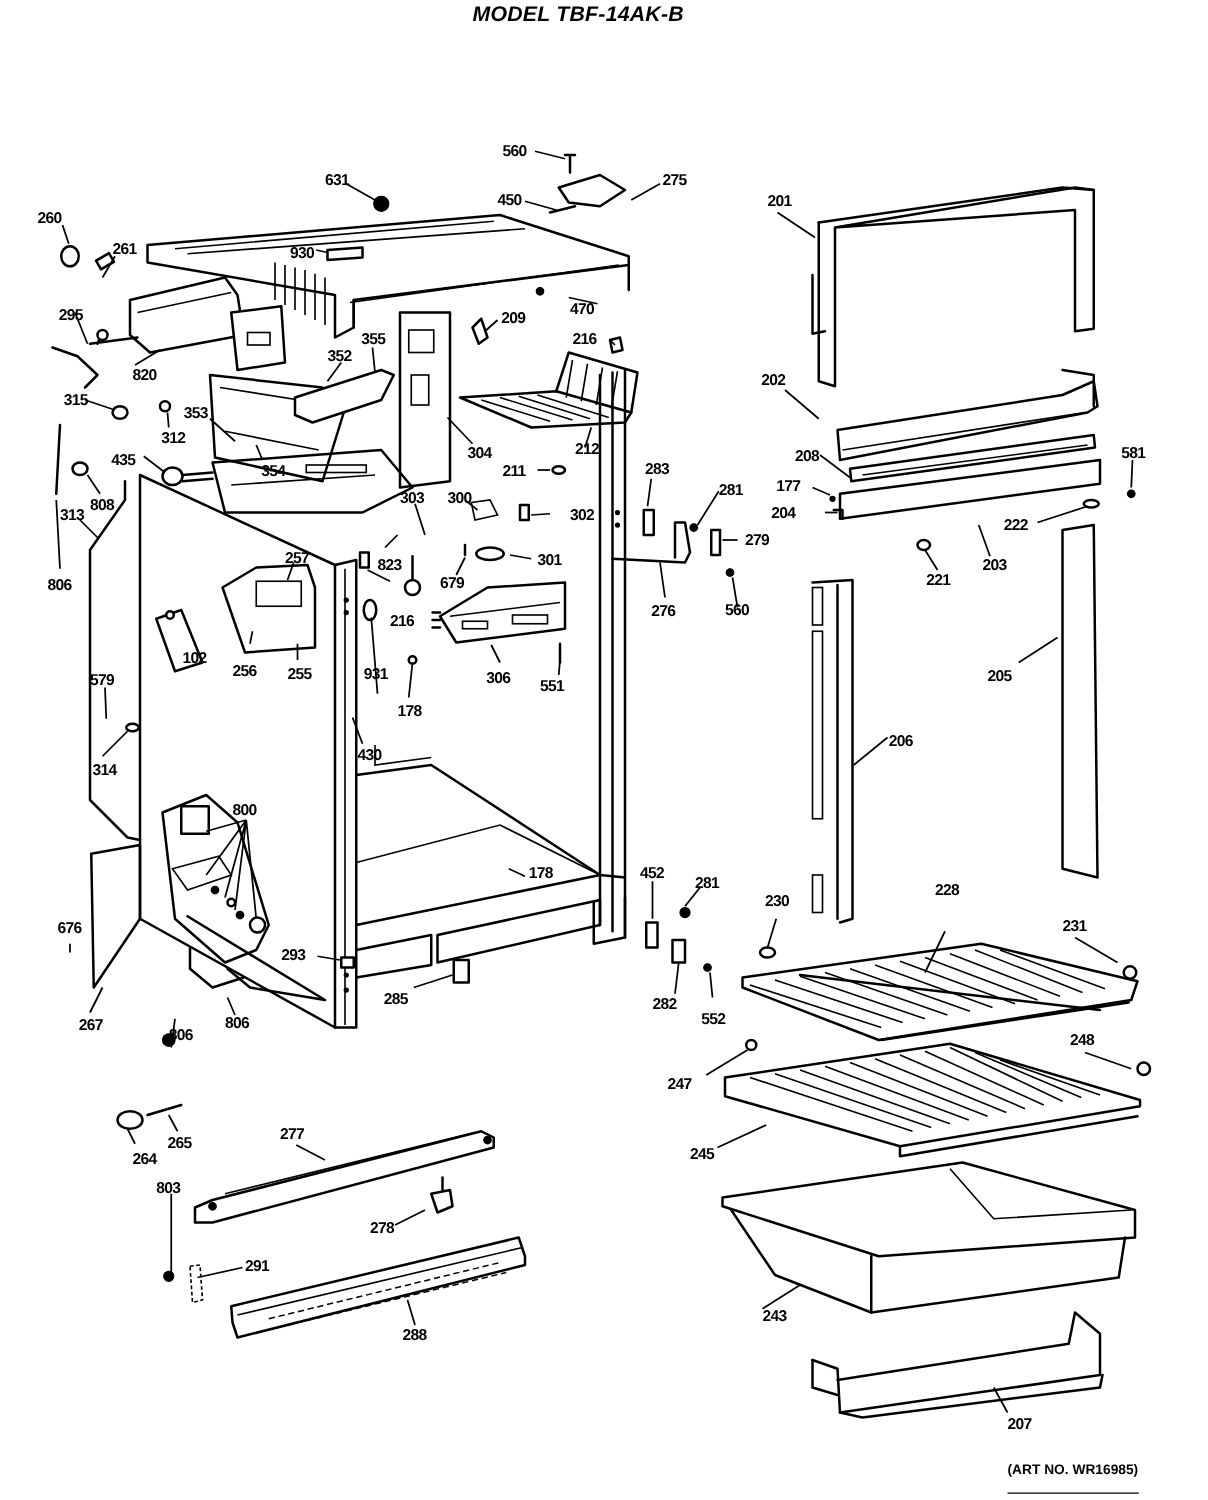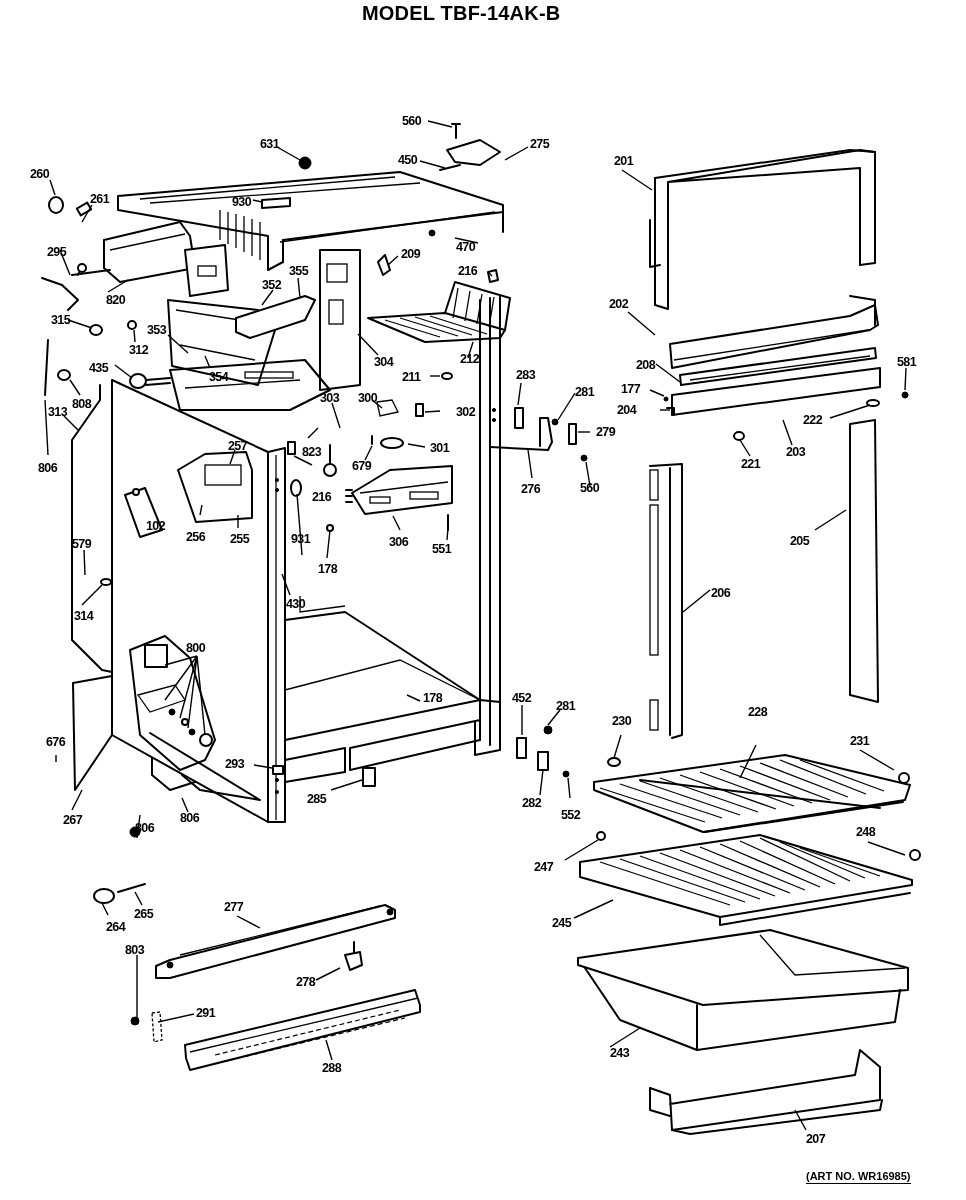--- a/index.html
+++ b/index.html
@@ -1,21 +1,21 @@
 <!DOCTYPE html>
 <html><head>
 <meta charset="utf-8">
 <style>
   html, body { margin: 0; padding: 0; background: #ffffff; }
   body { width: 966px; height: 1200px; position: relative; overflow: hidden;
          font-family: "Liberation Sans", sans-serif; color: #000; }
-  #title { position: absolute; left: 362px; top: 2px; font-size: 20px; font-weight: bold;
-           letter-spacing: 0.2px; font-family: "Liberation Sans", sans-serif; }
+  #title { position: absolute; left: 378px; top: 2px; font-size: 17px; font-weight: bold;
+           letter-spacing: 0.2px; font-family: "Liberation Sans", sans-serif; font-style: italic; }
   #artno { position: absolute; left: 806px; top: 1170px; font-size: 11px; font-weight: bold;
-           border-bottom: 1.5px solid #000; padding-bottom: 1px;
+           border-bottom: 1.5px solid #000; padding-bottom: 12px;
            font-family: "Liberation Sans", sans-serif; }
   svg#diagram { position: absolute; left: 0; top: 0; }
   .ln { stroke: #000; stroke-width: 2; fill: none; stroke-linejoin: round; stroke-linecap: round; }
   .thin { stroke: #000; stroke-width: 1.3; fill: none; }
   .leader { stroke: #000; stroke-width: 1.4; fill: none; }
   .fillw { fill: #fff; stroke: #000; stroke-width: 2; stroke-linejoin: round; }
   .solid { fill: #000; stroke: #000; }
   .grill { stroke: #000; stroke-width: 1.2; }
   .lbl { font-family: "Liberation Sans Narrow", "Liberation Sans", sans-serif; font-size: 12.5px;
          font-weight: bold; fill: #000; letter-spacing: -0.6px; }

